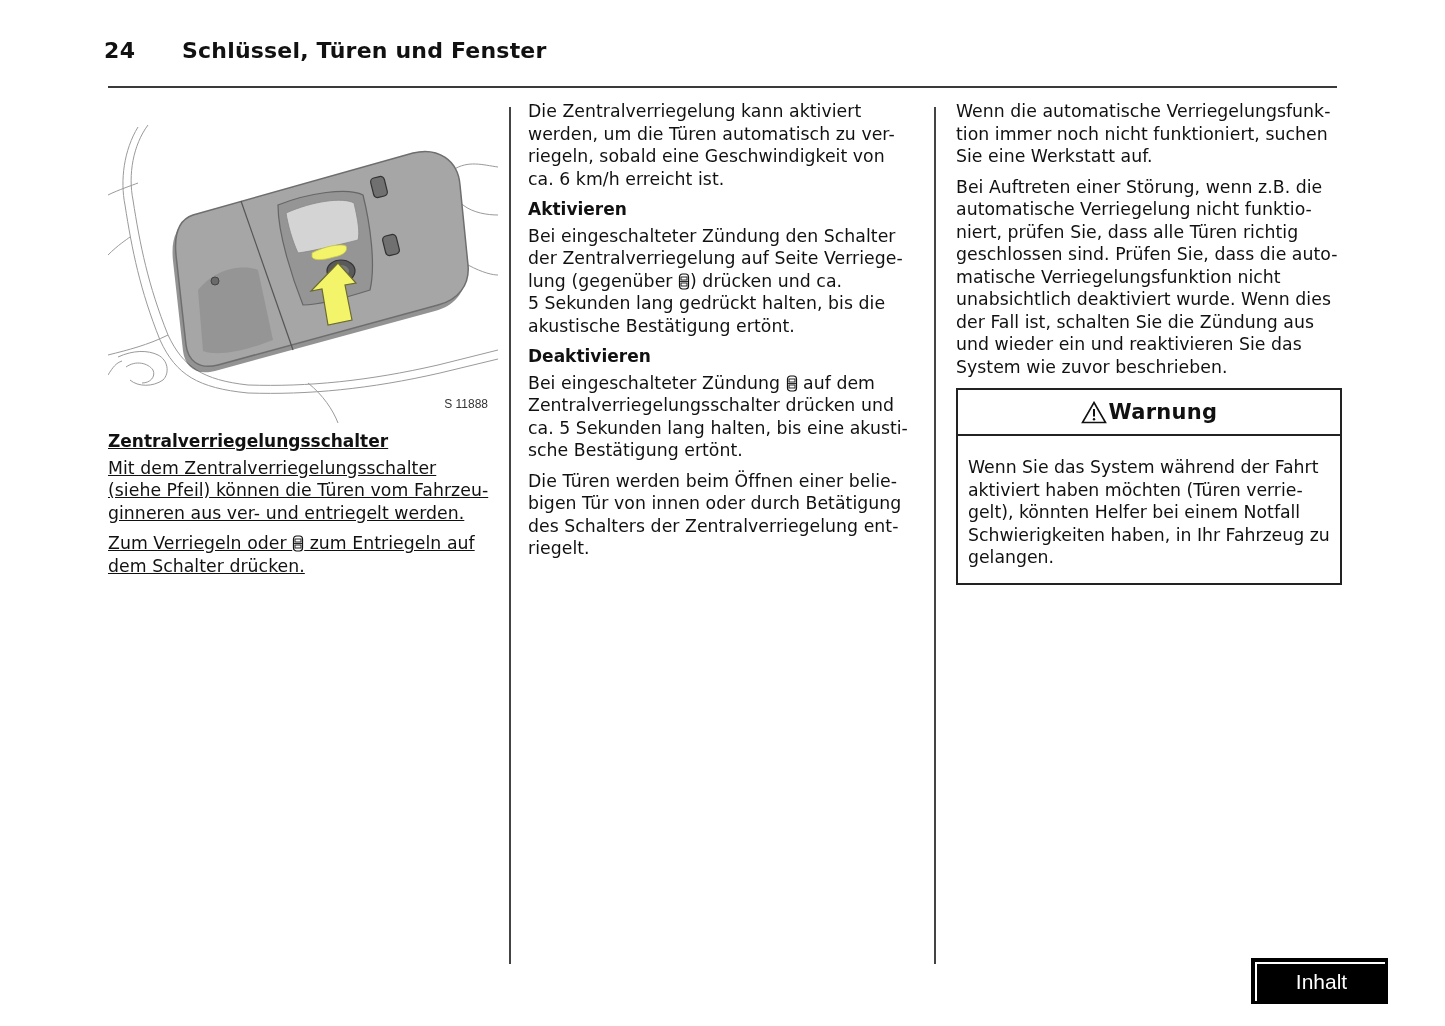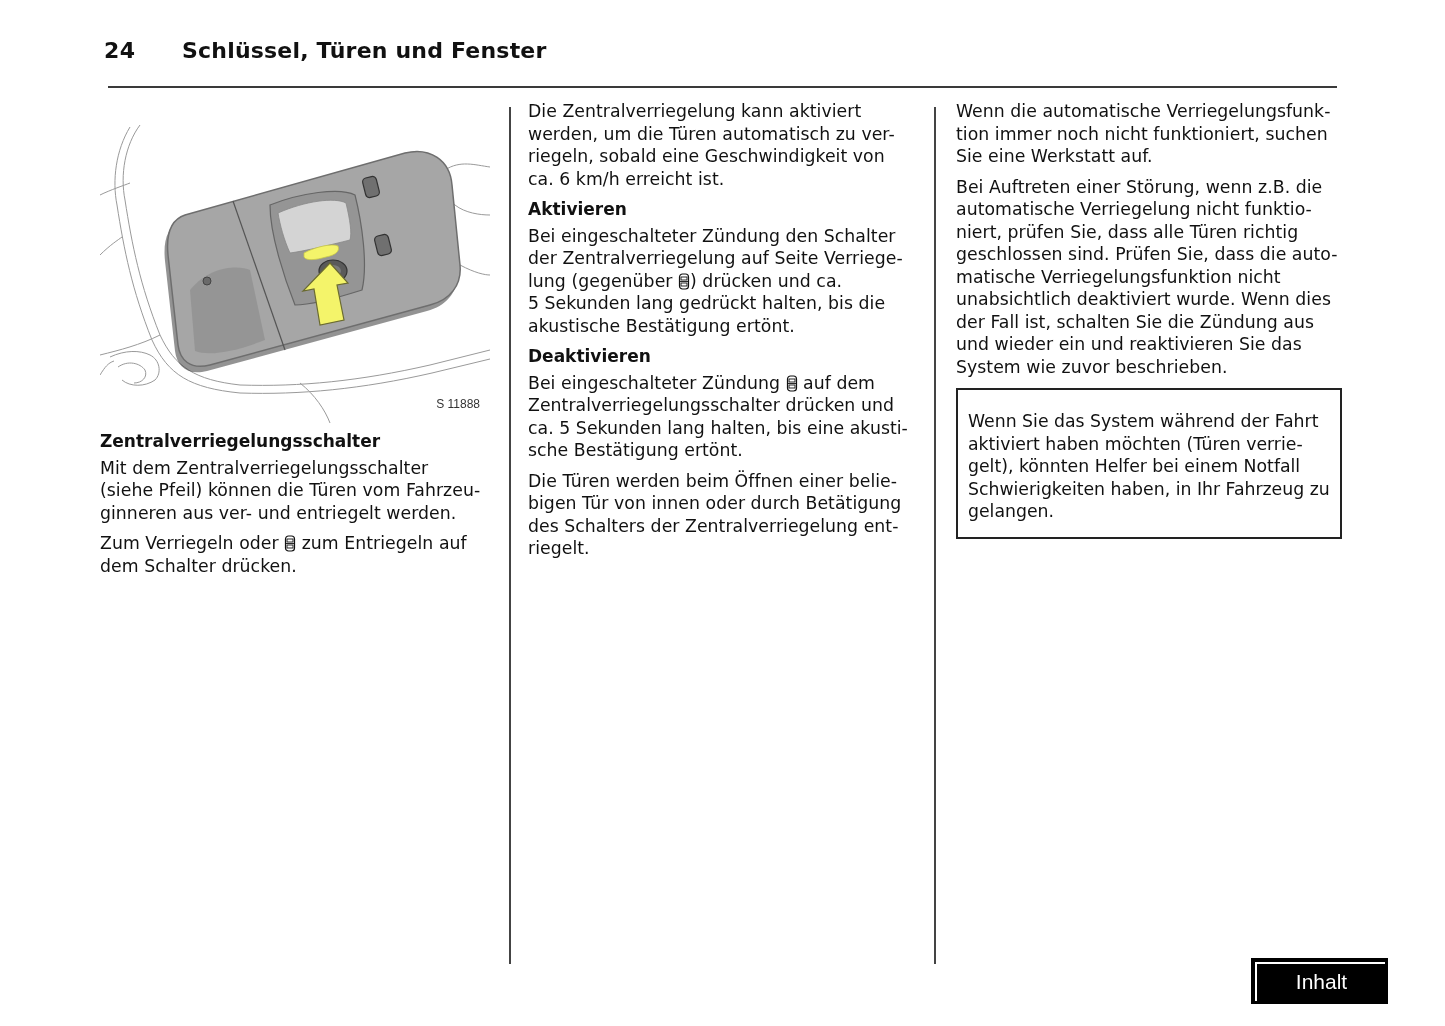--- a/index.html
+++ b/index.html
@@ -46,21 +46,21 @@
       position: absolute;
       top: 107px;
       width: 2px;
       height: 857px;
       background: #444444;
     }
     .col {
       position: absolute;
       top: 100px;
     }
-    .col-1 { left: 100px; width: 395px; }
+    .col-1 { left: 108px; width: 395px; text-decoration: underline; }
     .col-2 { left: 528px; width: 395px; }
     .col-3 { left: 956px; width: 395px; }
 
     .heading {
       font-size: 17px;
       font-weight: bold;
       line-height: 22.5px;
       margin: 0 0 4px 0;
       white-space: nowrap;
     }
@@ -268,20 +268,28 @@
 automatische Verriegelung nicht funktio-
 niert, prüfen Sie, dass alle Türen richtig
 geschlossen sind. Prüfen Sie, dass die auto-
 matische Verriegelungsfunktion nicht
 unabsichtlich deaktiviert wurde. Wenn dies
 der Fall ist, schalten Sie die Zündung aus
 und wieder ein und reaktivieren Sie das
 System wie zuvor beschrieben.</div>
 
   <div class="warning-box">
+    <div class="warning-head">
+      <svg width="26" height="23" viewBox="0 0 26 23">
+        <path d="M13 1.5 L24.5 21.5 L1.5 21.5 Z" fill="none" stroke="#111" stroke-width="1.6" stroke-linejoin="miter"></path>
+        <line x1="13" y1="8" x2="13" y2="15.5" stroke="#111" stroke-width="2"></line>
+        <circle cx="13" cy="18.3" r="1.2" fill="#111"></circle>
+      </svg>
+      <span>Warnung</span>
+    </div>
     <div class="warning-body">Wenn Sie das System während der Fahrt
 aktiviert haben möchten (Türen verrie-
 gelt), könnten Helfer bei einem Notfall
 Schwierigkeiten haben, in Ihr Fahrzeug zu
 gelangen.</div>
   </div>
 </div>
 
 <div class="toc-button">
   <span>Inhalt</span>

